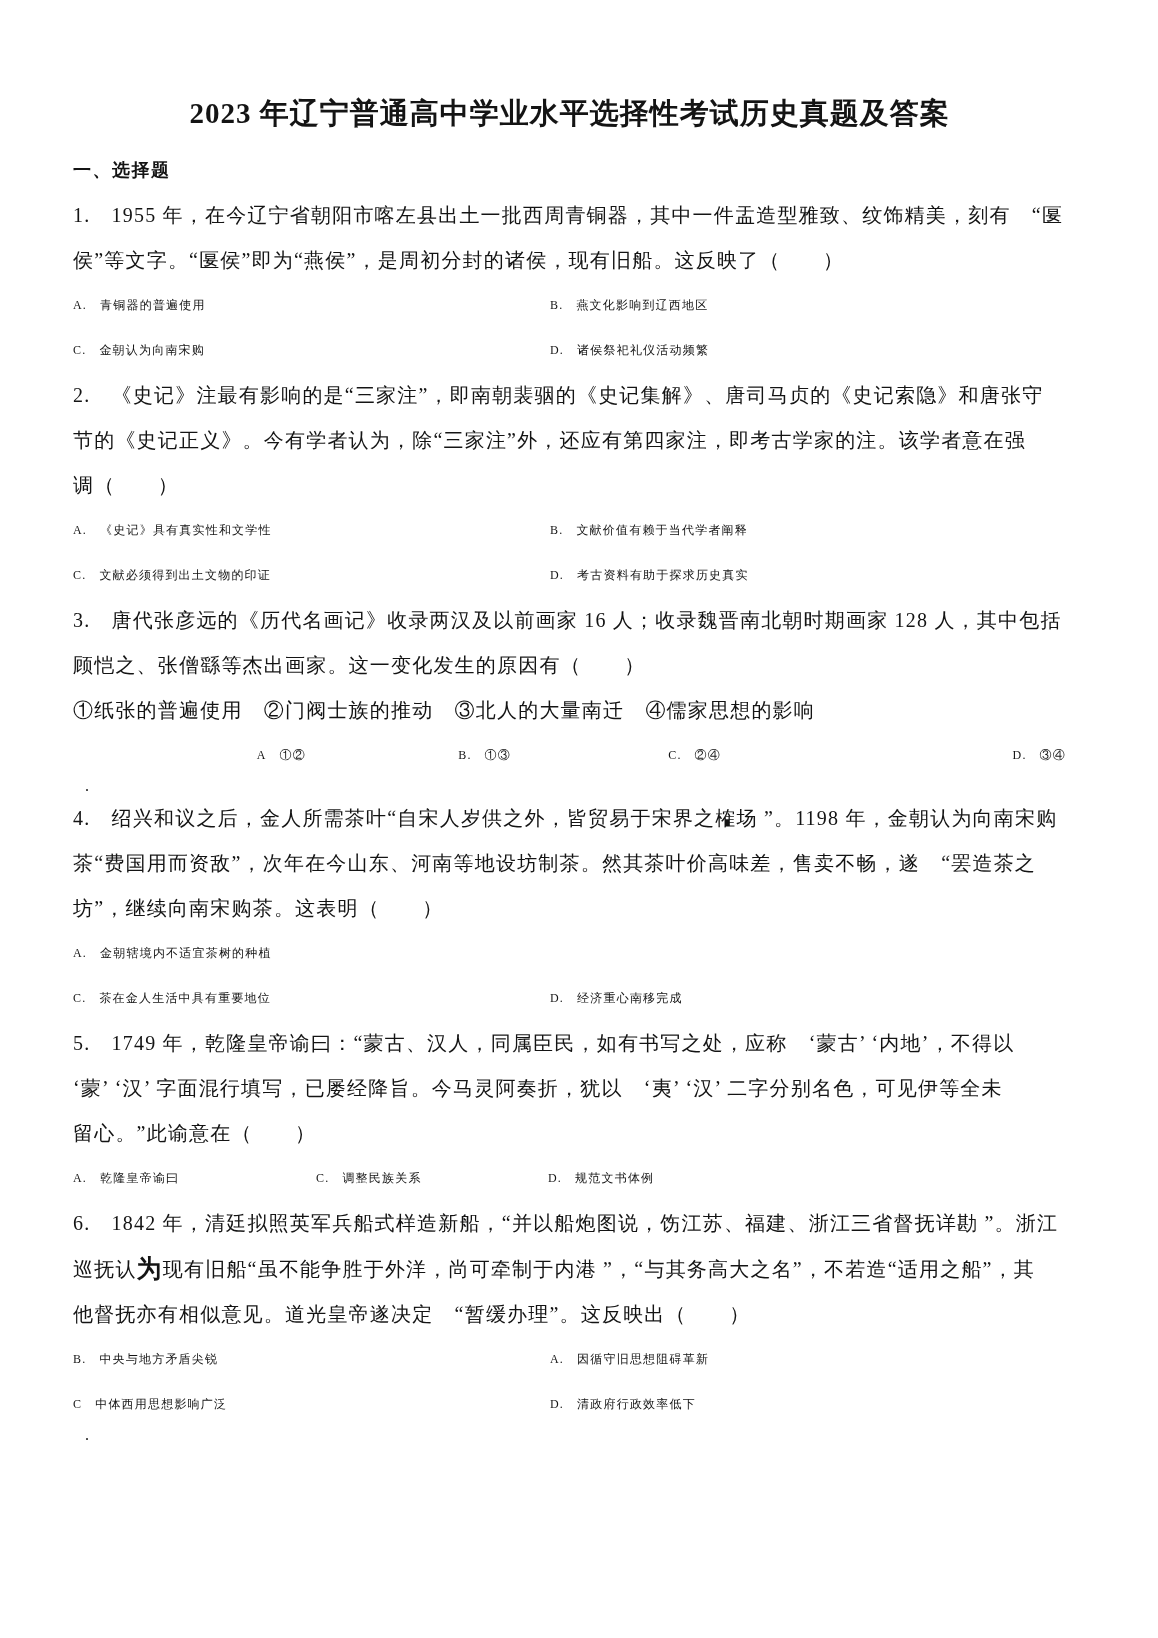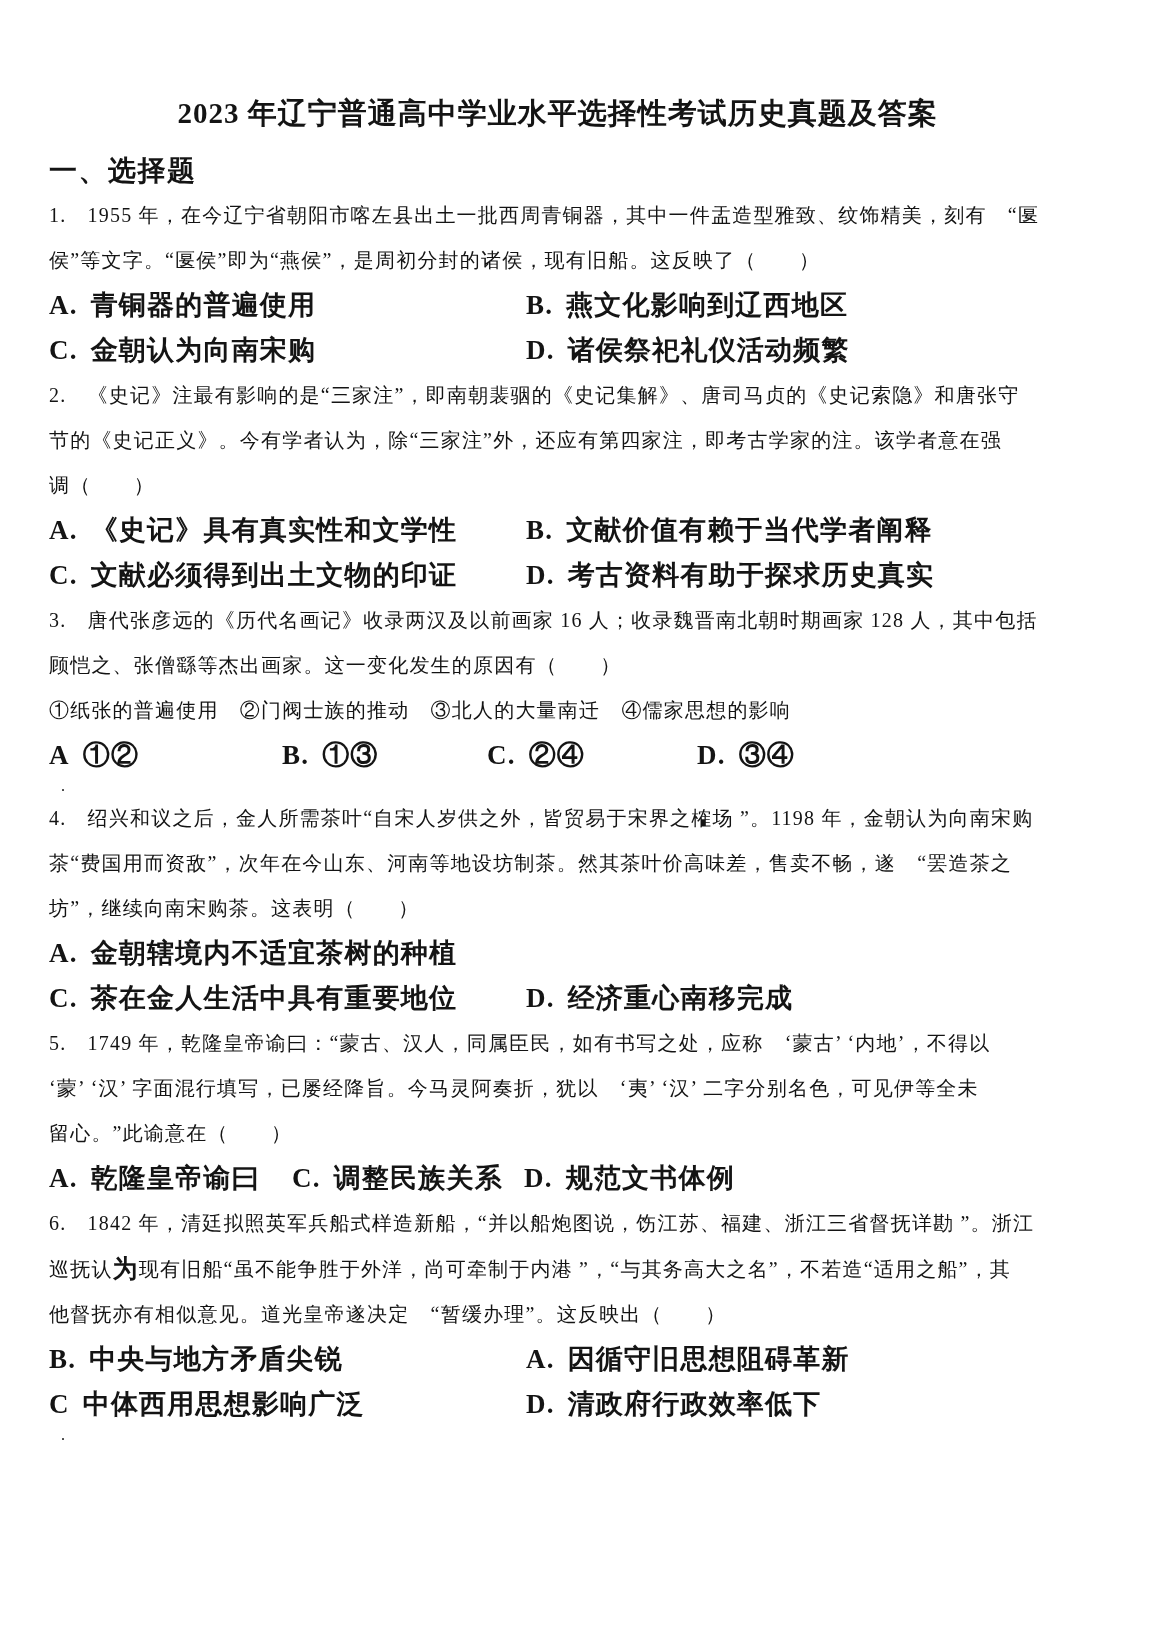--- a/index.html
+++ b/index.html
@@ -6,52 +6,51 @@
   html, body { background: #ffffff; }
   .page {
     position: relative;
     width: 1158px;
     height: 1638px;
     background: #ffffff;
     color: #141414;
     font-family: "Liberation Serif", "DejaVu Serif", serif;
     overflow: hidden;
   }
-  .content { padding: 0 92px 0 49px; }
+  .content { padding: 0 92px 0 49px; margin-left: 24px; }
   .doc-title {
     margin-top: 94px;
     text-align: center;
     font-size: 29px;
     font-weight: bold;
     letter-spacing: 1px;
     white-space: nowrap;
   }
   .section-header {
     margin-top: 14px;
-    font-size: 28px;
+    font-size: 18px;
     font-weight: bold;
     line-height: 45px;
     letter-spacing: 1.5px;
     white-space: nowrap;
   }
   .qline {
     font-size: 20px;
     line-height: 45px;
     letter-spacing: 1.2px;
     white-space: nowrap;
   }
   .opts {
     display: grid;
-    font-size: 27px;
+    font-size: 12px;
     line-height: 45px;
     letter-spacing: 1.2px;
-    font-weight: bold;
   }
   .opts.two   { grid-template-columns: 477px 1fr; }
-  .opts.four-a{ grid-template-columns: 233px 205px 210px 1fr; }
+  .opts.four-a{ grid-template-columns: 233px 205px 210px 1fr; text-align: right; }
   .opts.four-b{ grid-template-columns: 243px 232px 230px 1fr; }
   .opt { white-space: nowrap; }
   .olabel { display: inline-block; margin-right: 13px; }
   .dotline {
     height: 18px;
     line-height: 16px;
     font-size: 16px;
     padding-left: 12px;
   }
   .em-char {

